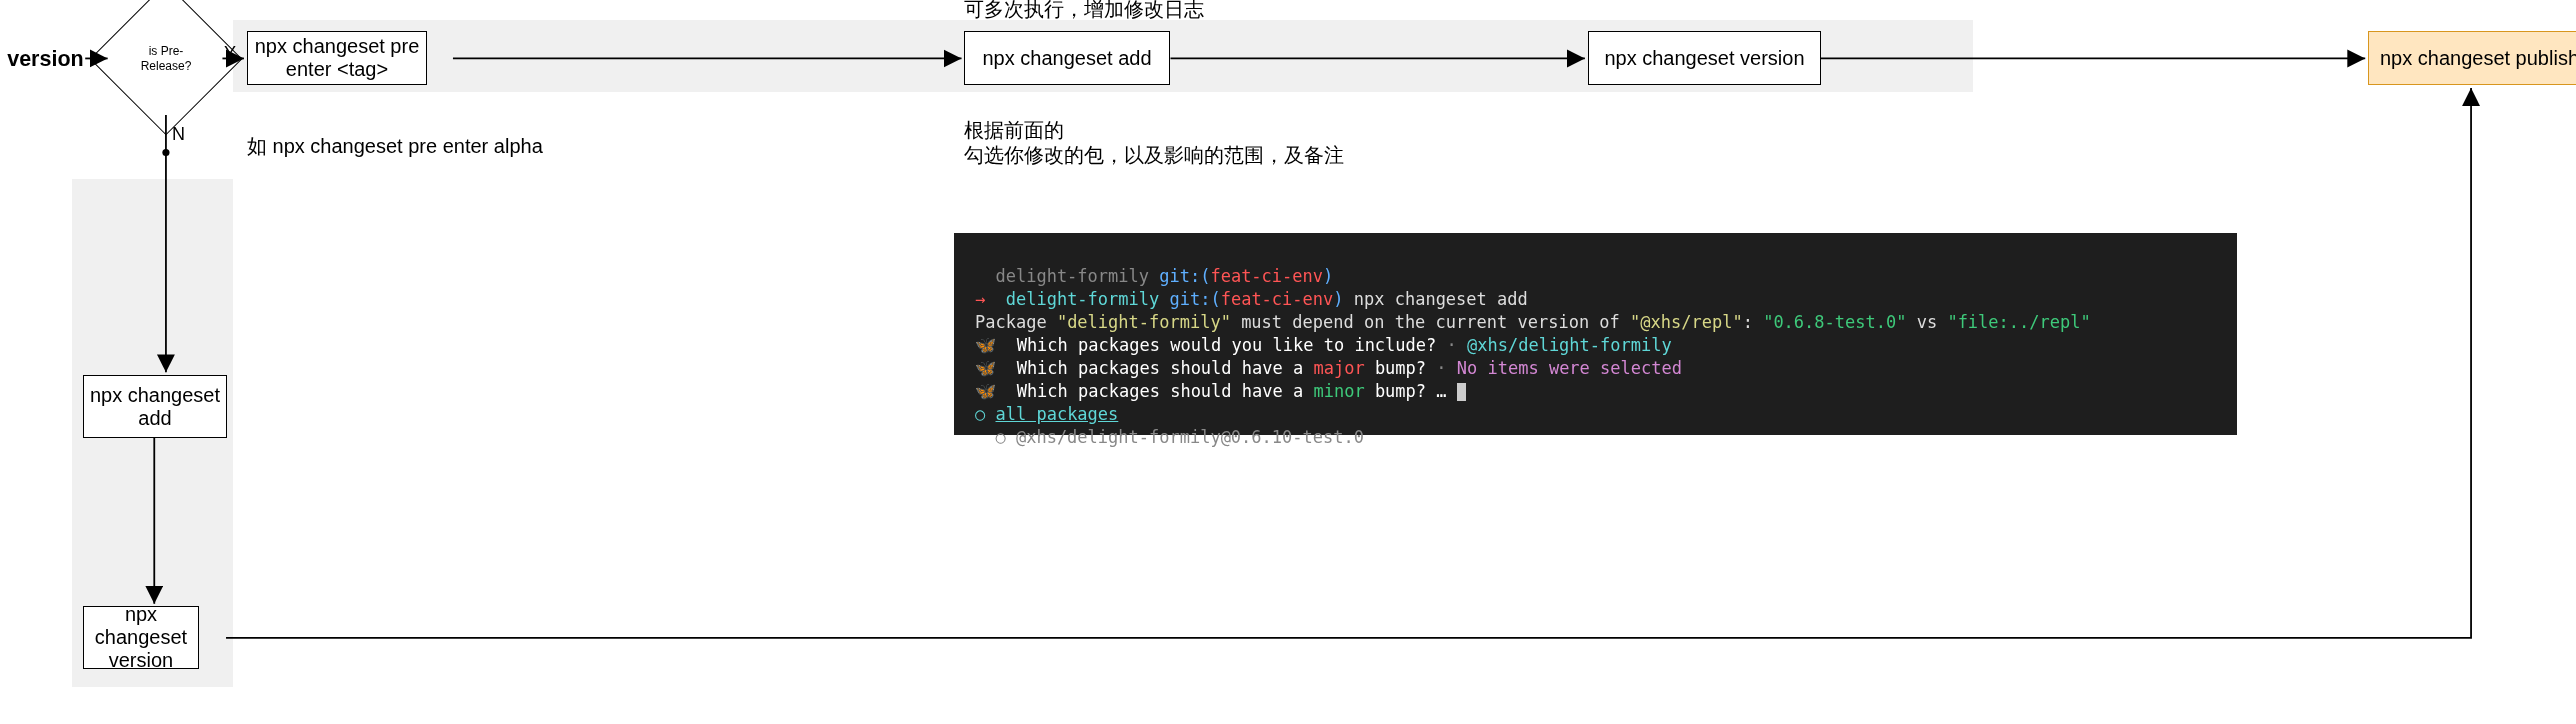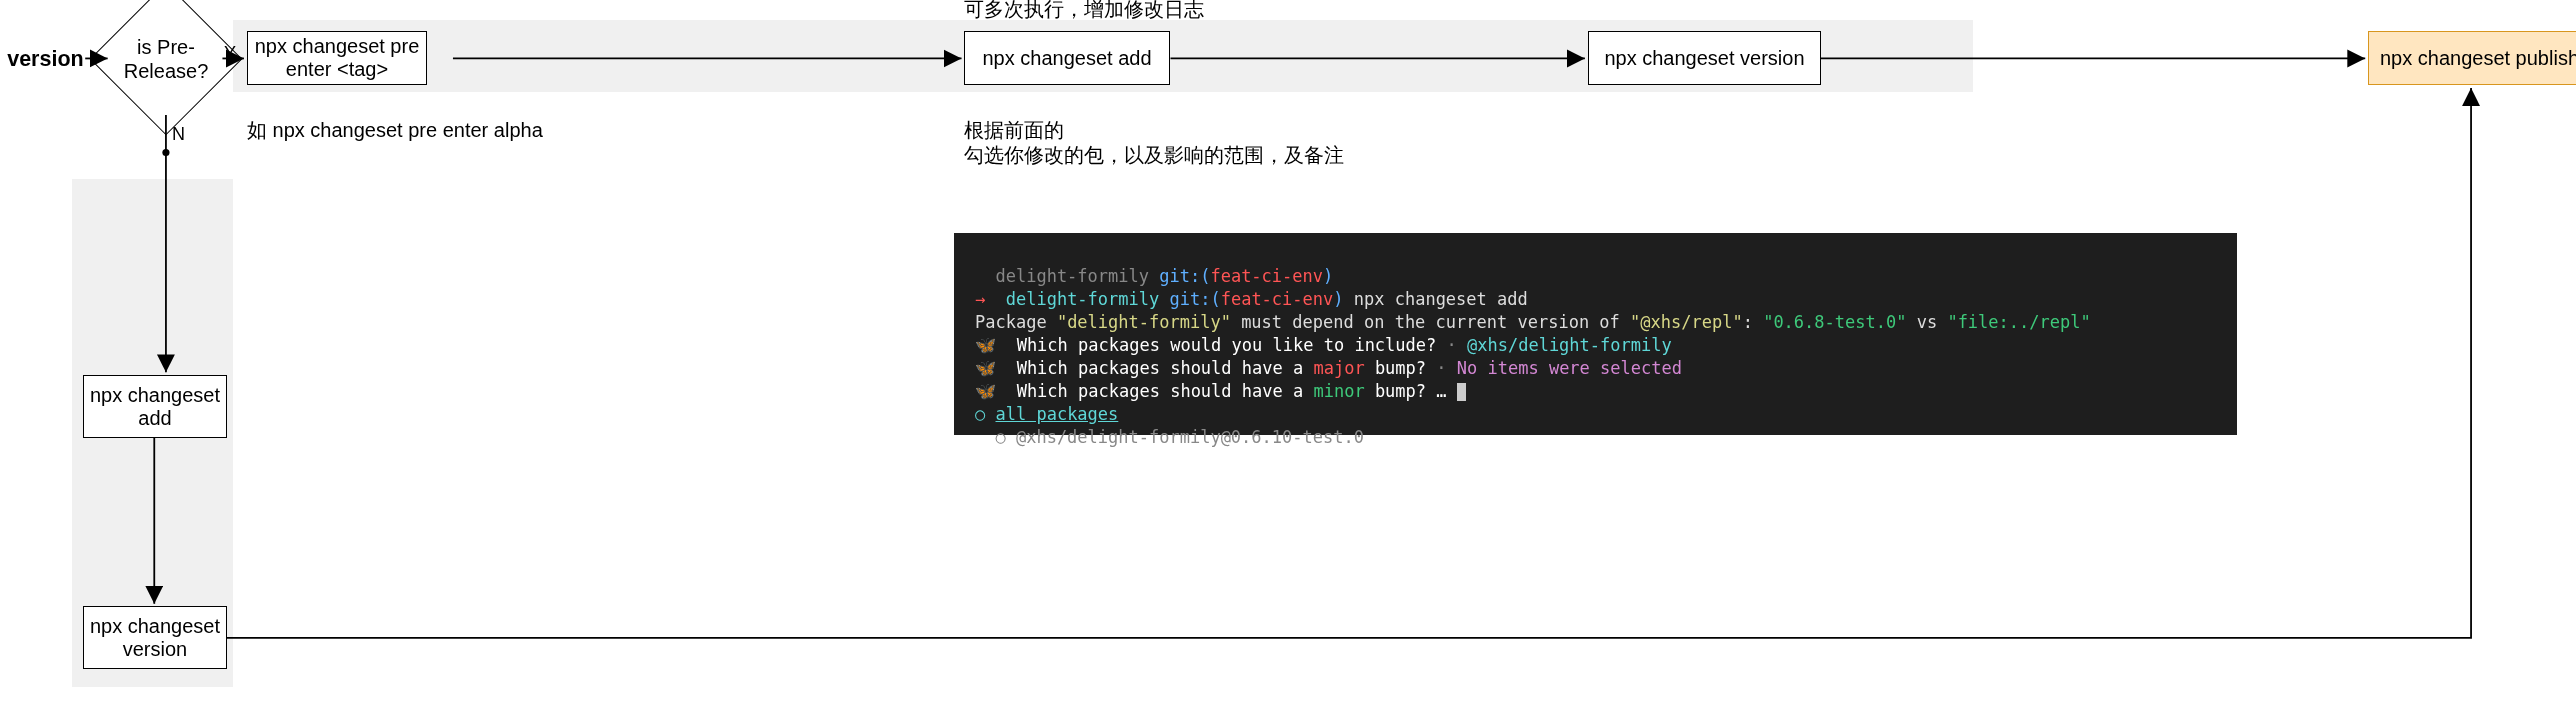--- a/index.html
+++ b/index.html
@@ -51,21 +51,21 @@
     background: #fff;
     transform: rotate(45deg);
   }
   .diamond .text {
     position: absolute;
     inset: 0;
     display: flex;
     align-items: center;
     justify-content: center;
     text-align: center;
-    font-size: 20px;
+    font-size: 12px;
     line-height: 1.2;
     padding: 16px;
   }
   .grey-region {
     position: absolute;
     background: #f0f0f0;
   }
   .note {
     position: absolute;
     font-size: 20px;
@@ -134,24 +134,24 @@
 enter &lt;tag&gt;</div>
 
   <div class="box" style="left:964px; top:31px; width:206px; height:54px;">npx changeset add</div>
 
   <div class="box" style="left:1588px; top:31px; width:233px; height:54px;">npx changeset version</div>
 
   <div class="box box-orange" style="left:2368px; top:31px; width:223px; height:54px;">npx changeset publish</div>
 
   <div class="box" style="left:83px; top:375px; width:144px; height:63px;">npx changeset add</div>
 
-  <div class="box" style="left:83px; top:606px; width:144px; height:63px; white-space:pre-line;">npx changeset
+  <div class="box" style="left:83px; top:606px; width:116px; height:63px; white-space:pre-line;">npx changeset
 version</div>
 
-  <div class="note" style="left:247px; top:117px;">如 npx changeset pre enter alpha</div>
+  <div class="note" style="left:247px; top:133px;">如 npx changeset pre enter alpha</div>
 
   <div class="note" style="left:964px; top:-3.6px;">可多次执行，增加修改日志</div>
   <div class="note" style="left:964px; top:117px;">根据前面的</div>
   <div class="note" style="left:964px; top:142px;">勾选你修改的包，以及影响的范围，及备注</div>
 
 
   <svg class="arrows" viewBox="0 0 2872 808" width="2576" height="725">
     <defs>
       <marker id="ah" markerWidth="12" markerHeight="12" refX="10" refY="5" orient="auto">
         <path d="M0,0 L10,5 L0,10 Z" fill="#000"></path>

